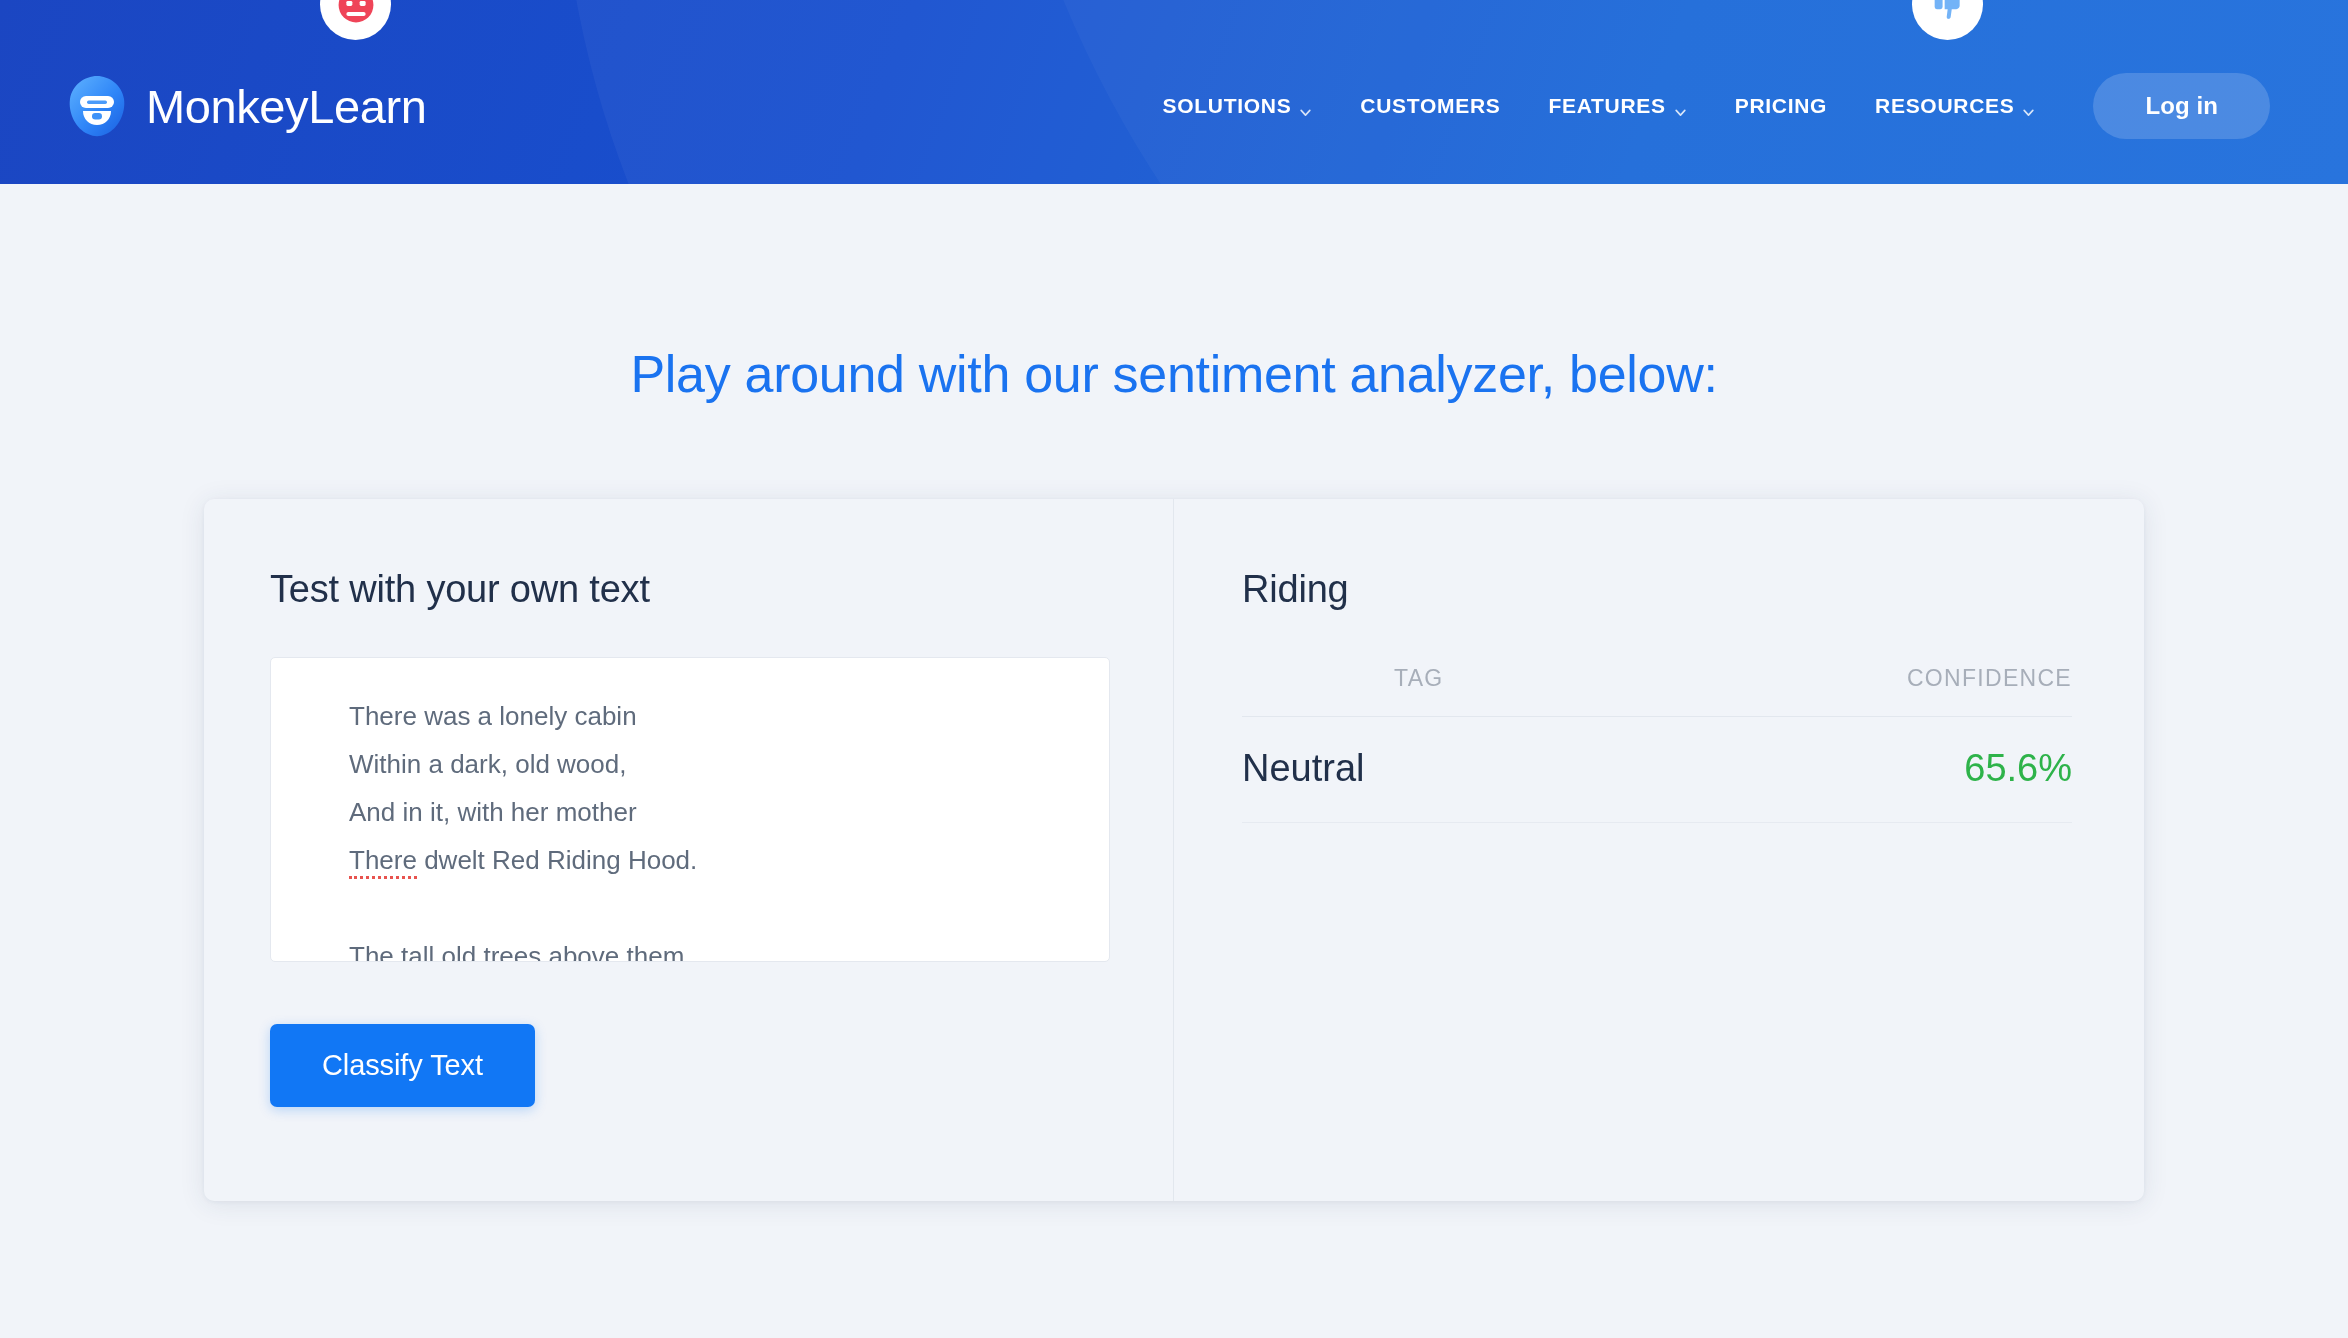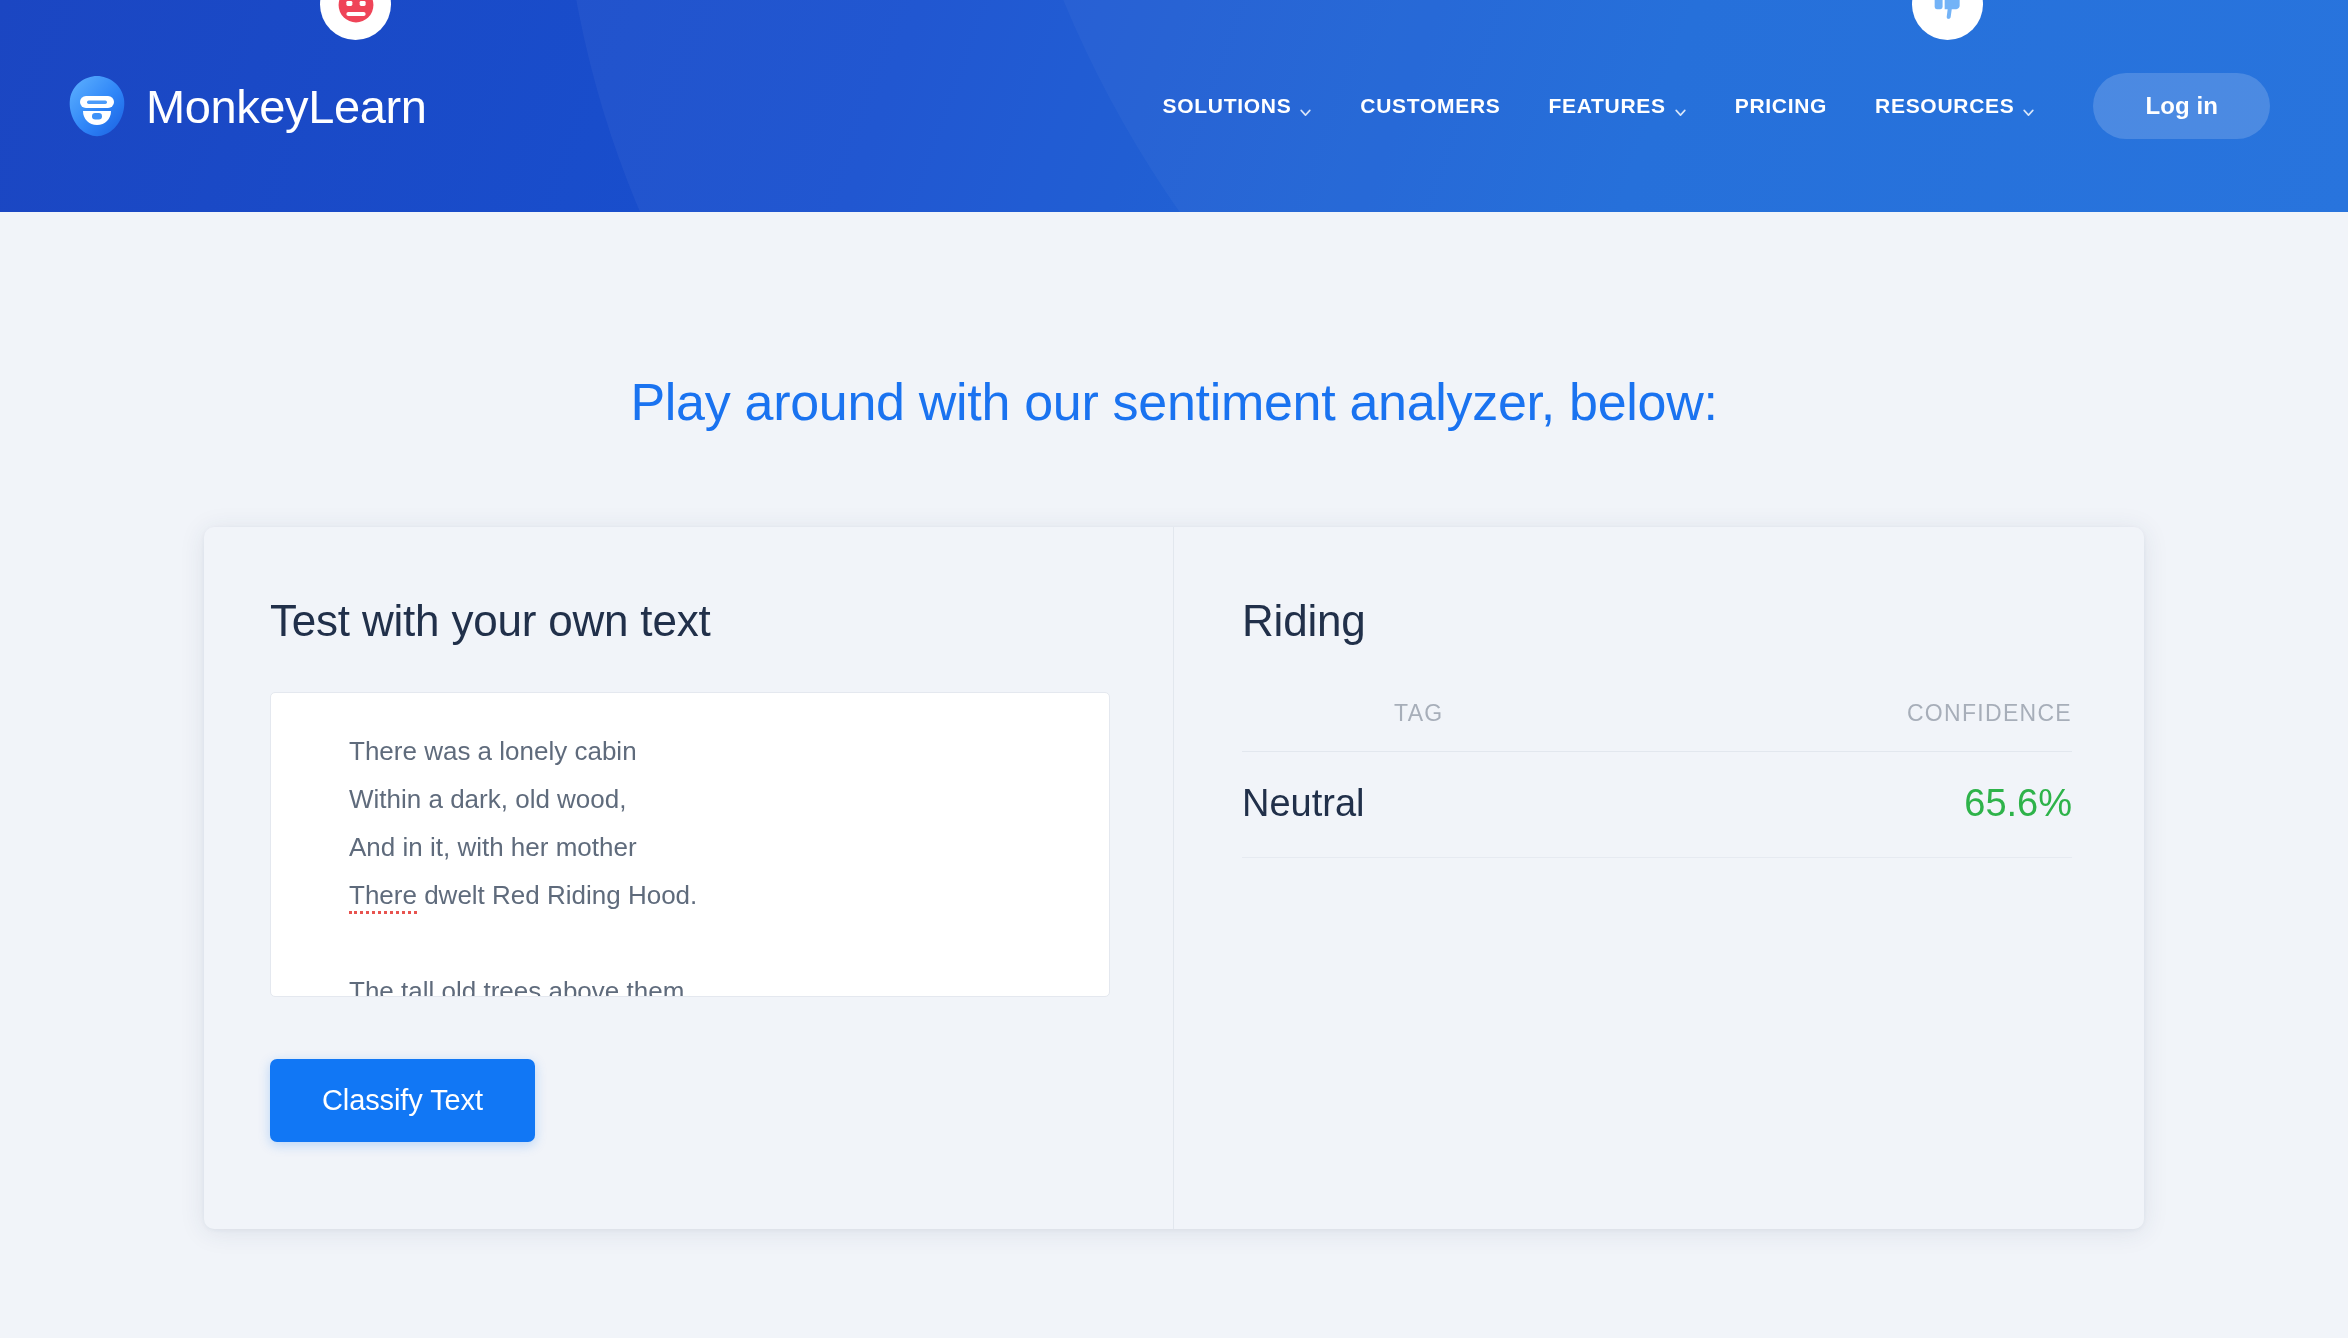--- a/index.html
+++ b/index.html
@@ -13,21 +13,21 @@
   body {
     background: #f1f4f9;
     font-family: "Liberation Sans", sans-serif;
     -webkit-font-smoothing: antialiased;
   }
 
   
   .site-header {
     position: relative;
     width: 100%;
-    height: 212px;
+    height: 184px;
     background: linear-gradient(110deg, #1b46c2 0%, #1850cf 38%, #1565d8 70%, #1769db 100%);
     overflow: visible;
   }
 
   .header-arc {
     position: absolute;
     left: 560px;
     top: -1180px;
     width: 2000px;
     height: 2000px;
@@ -181,21 +181,21 @@
     border-right: 1px solid #e2e7ee;
   }
 
   .card-pane-right {
     flex: 1;
     padding: 70px 72px 0 68px;
   }
 
   .pane-title {
     color: #21304a;
-    font-size: 44px;
+    font-size: 38px;
     font-weight: 500;
     letter-spacing: -0.2px;
     line-height: 1.1;
   }
 
   
   .text-input {
     display: block;
     margin-top: 46px;
     width: 840px;

